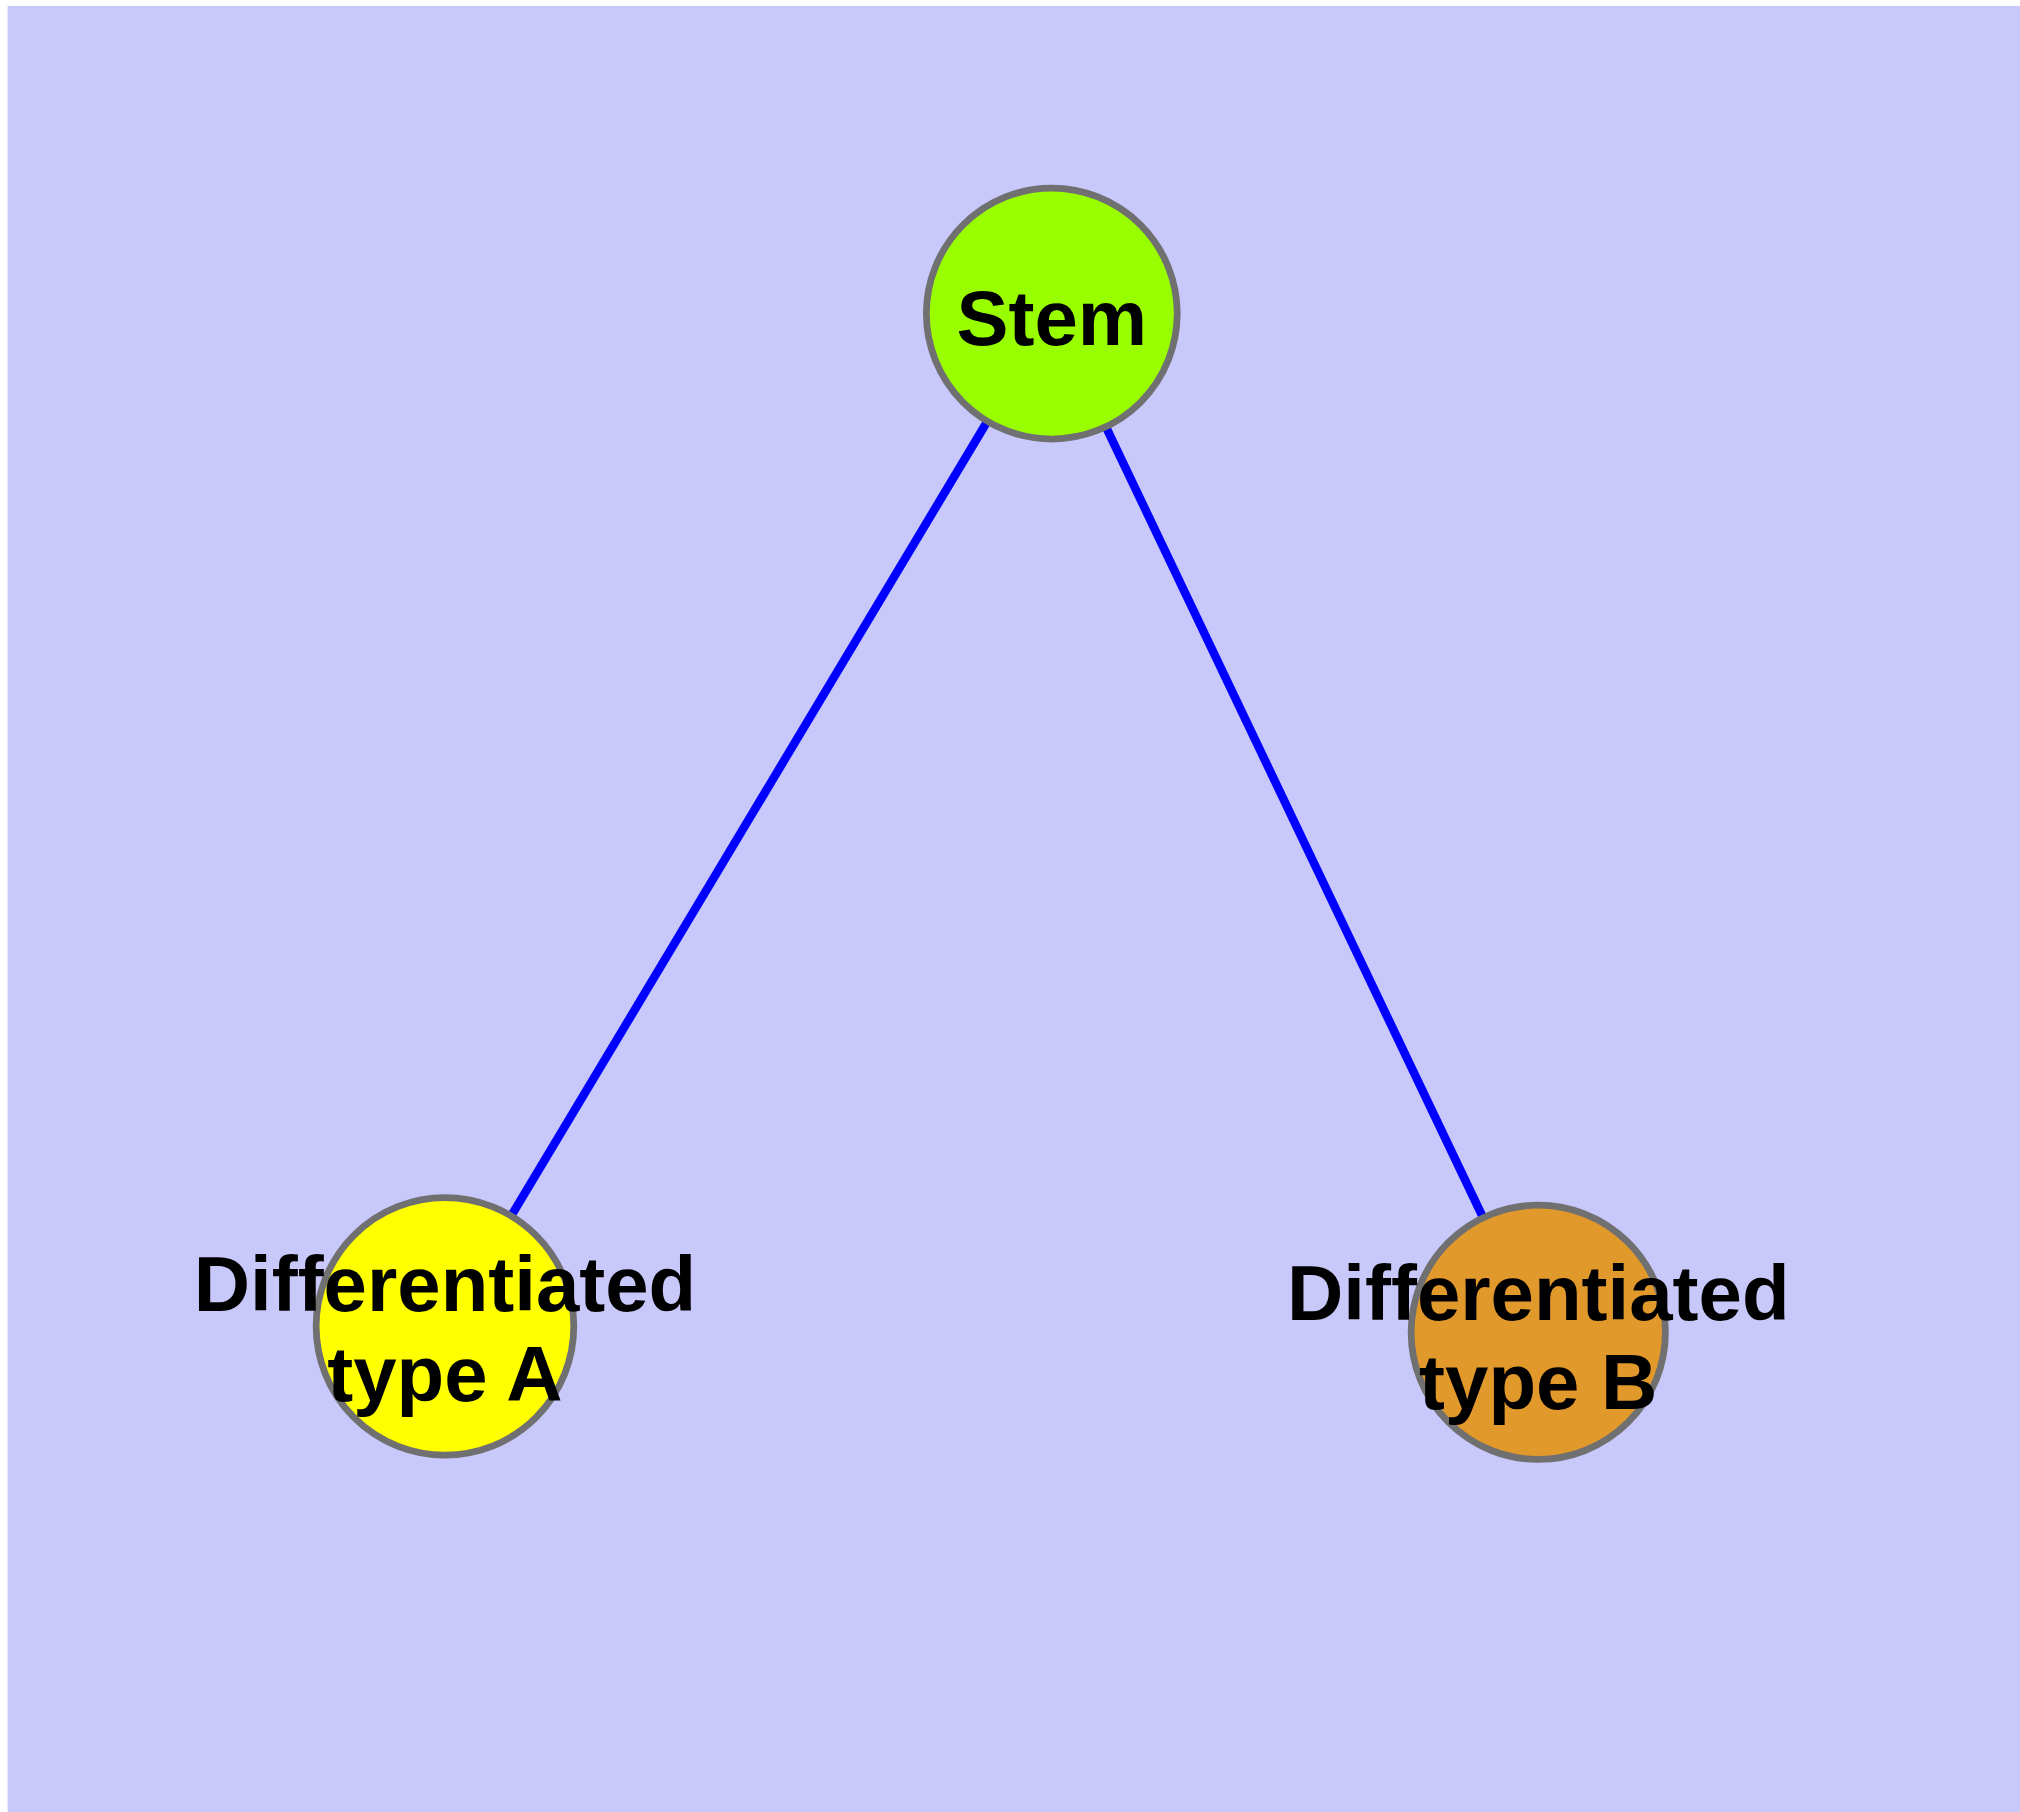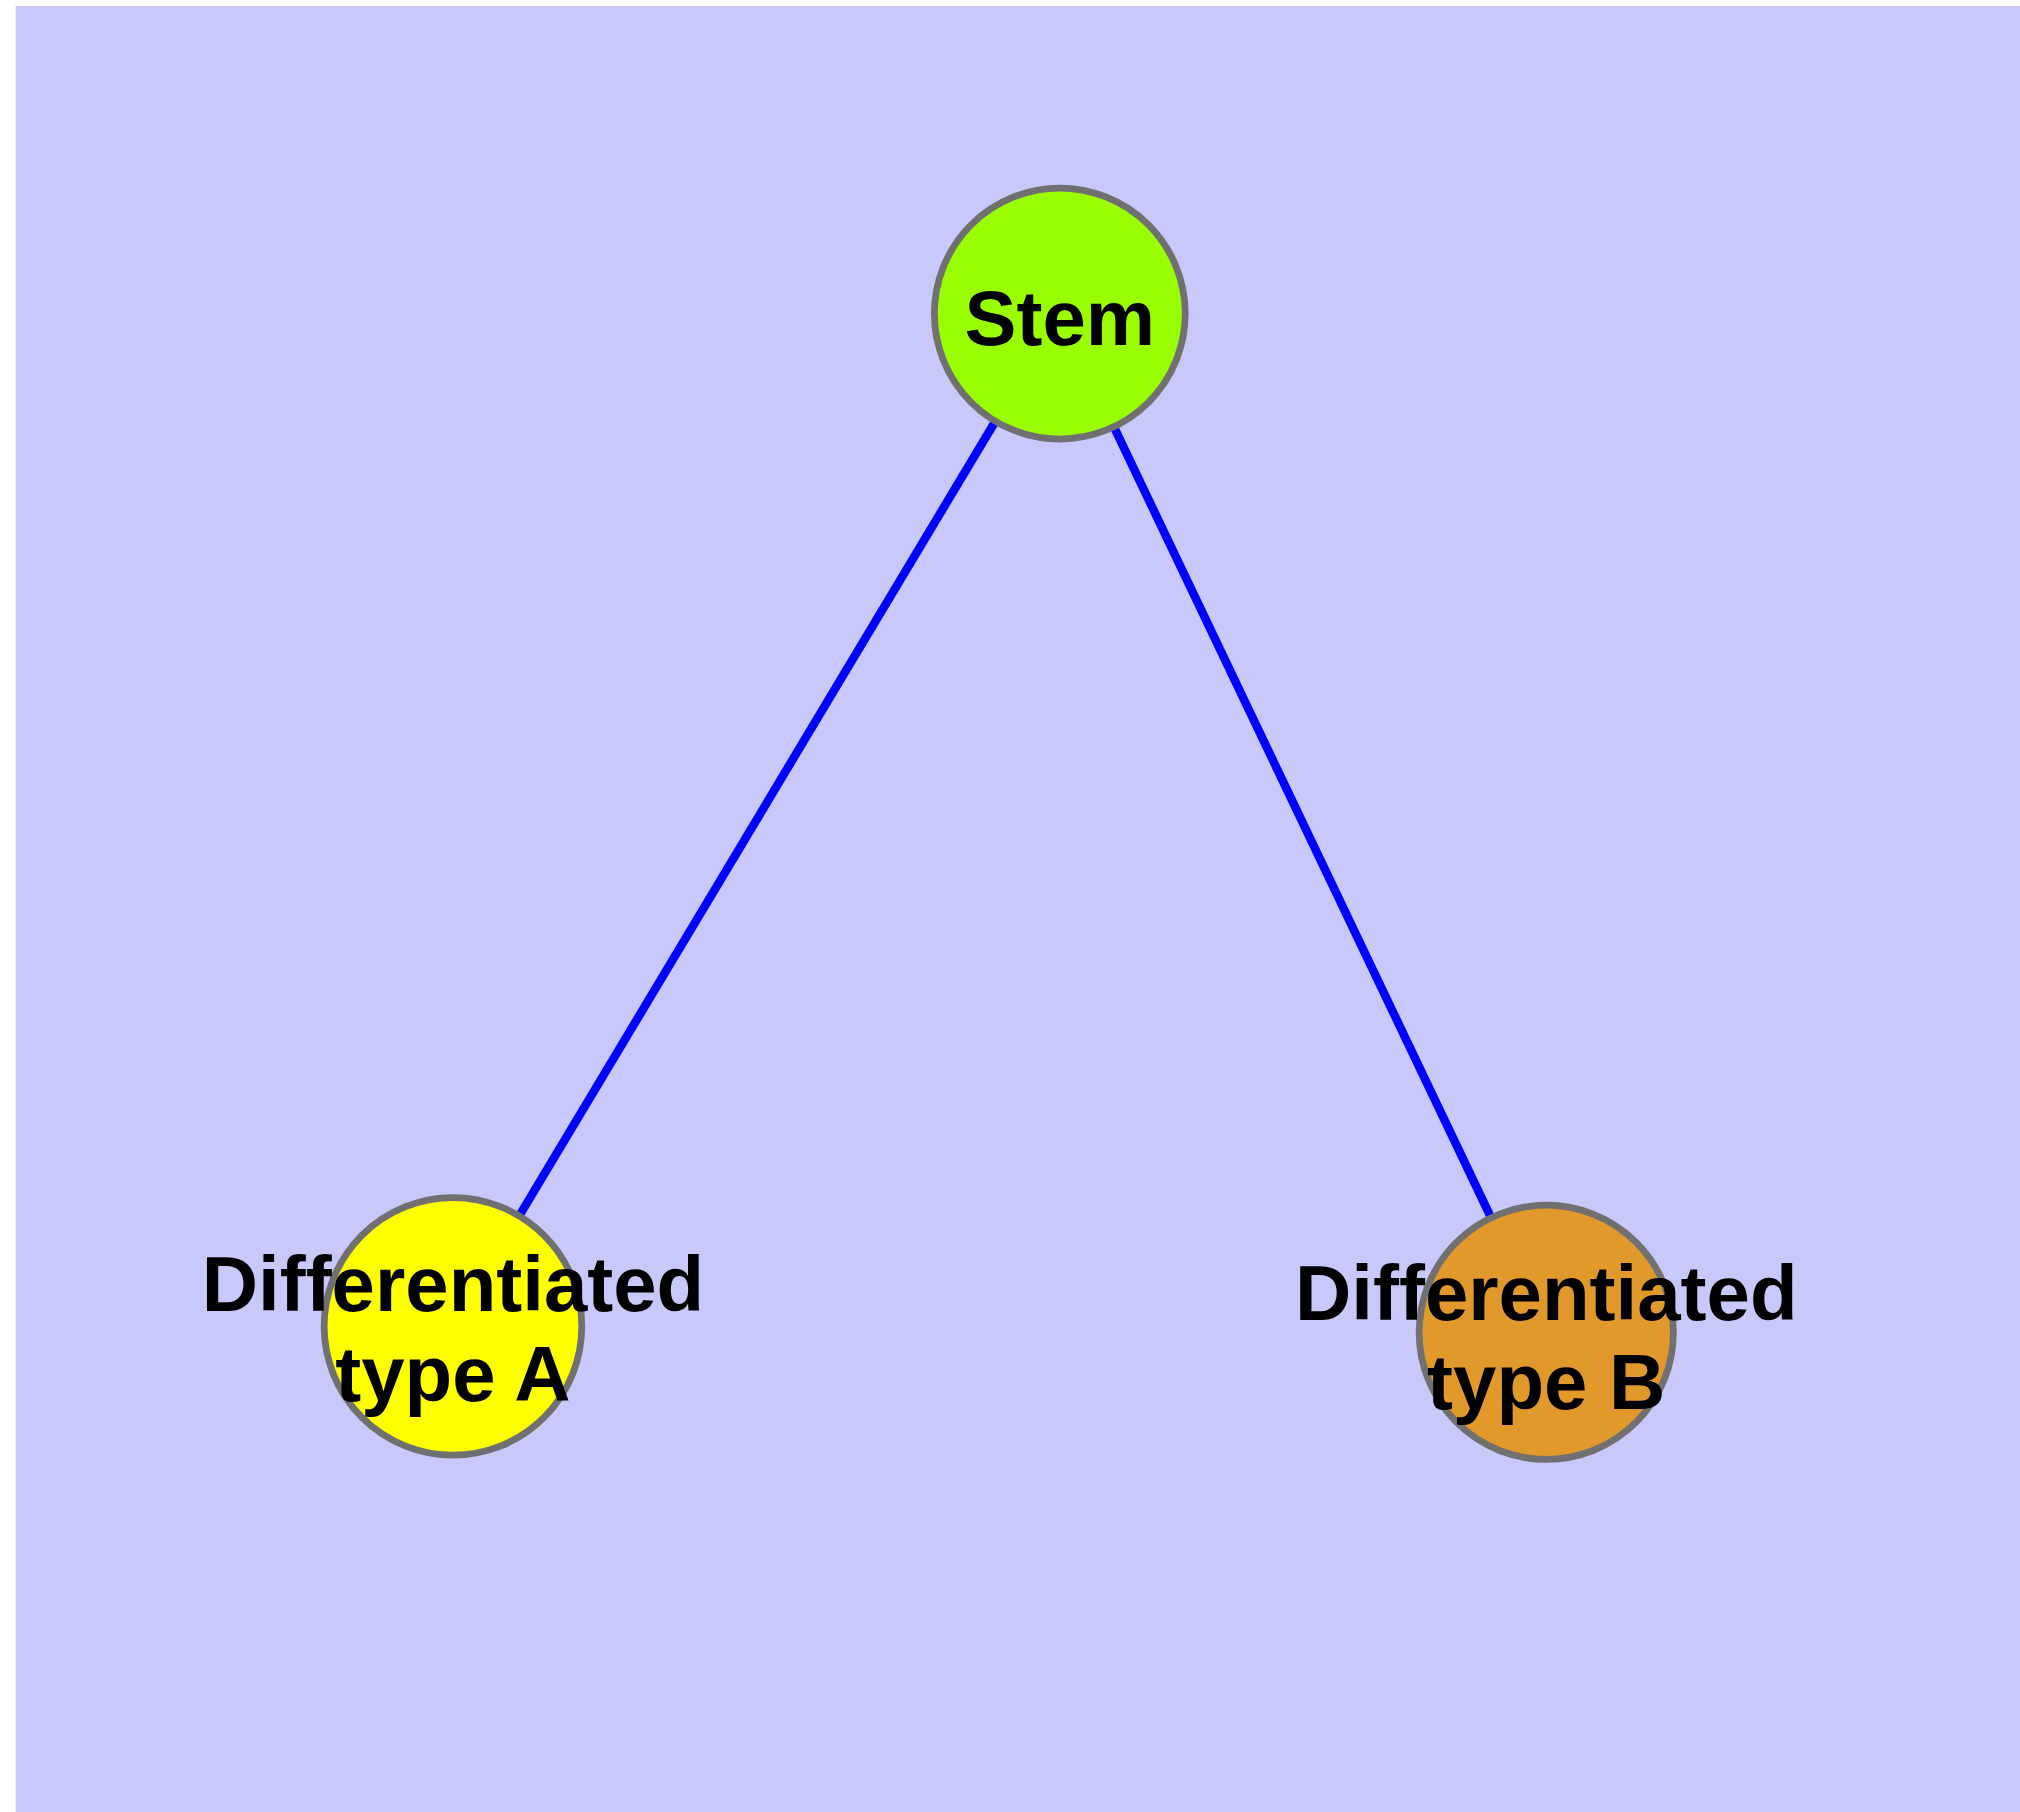--- a/index.html
+++ b/index.html
@@ -5,21 +5,21 @@
   html, body {
     margin: 0;
     padding: 0;
     background: #ffffff;
     width: 2021px;
     height: 1812px;
     overflow: hidden;
   }
   .diagram-wrap {
     position: absolute;
-    left: 12px;
+    left: 4px;
     top: 0;
     width: 1682px;
     height: 1812px;
   }
   svg {
     display: block;
     width: 2021px;
     height: 1812px;
   }
   .node-circle {

